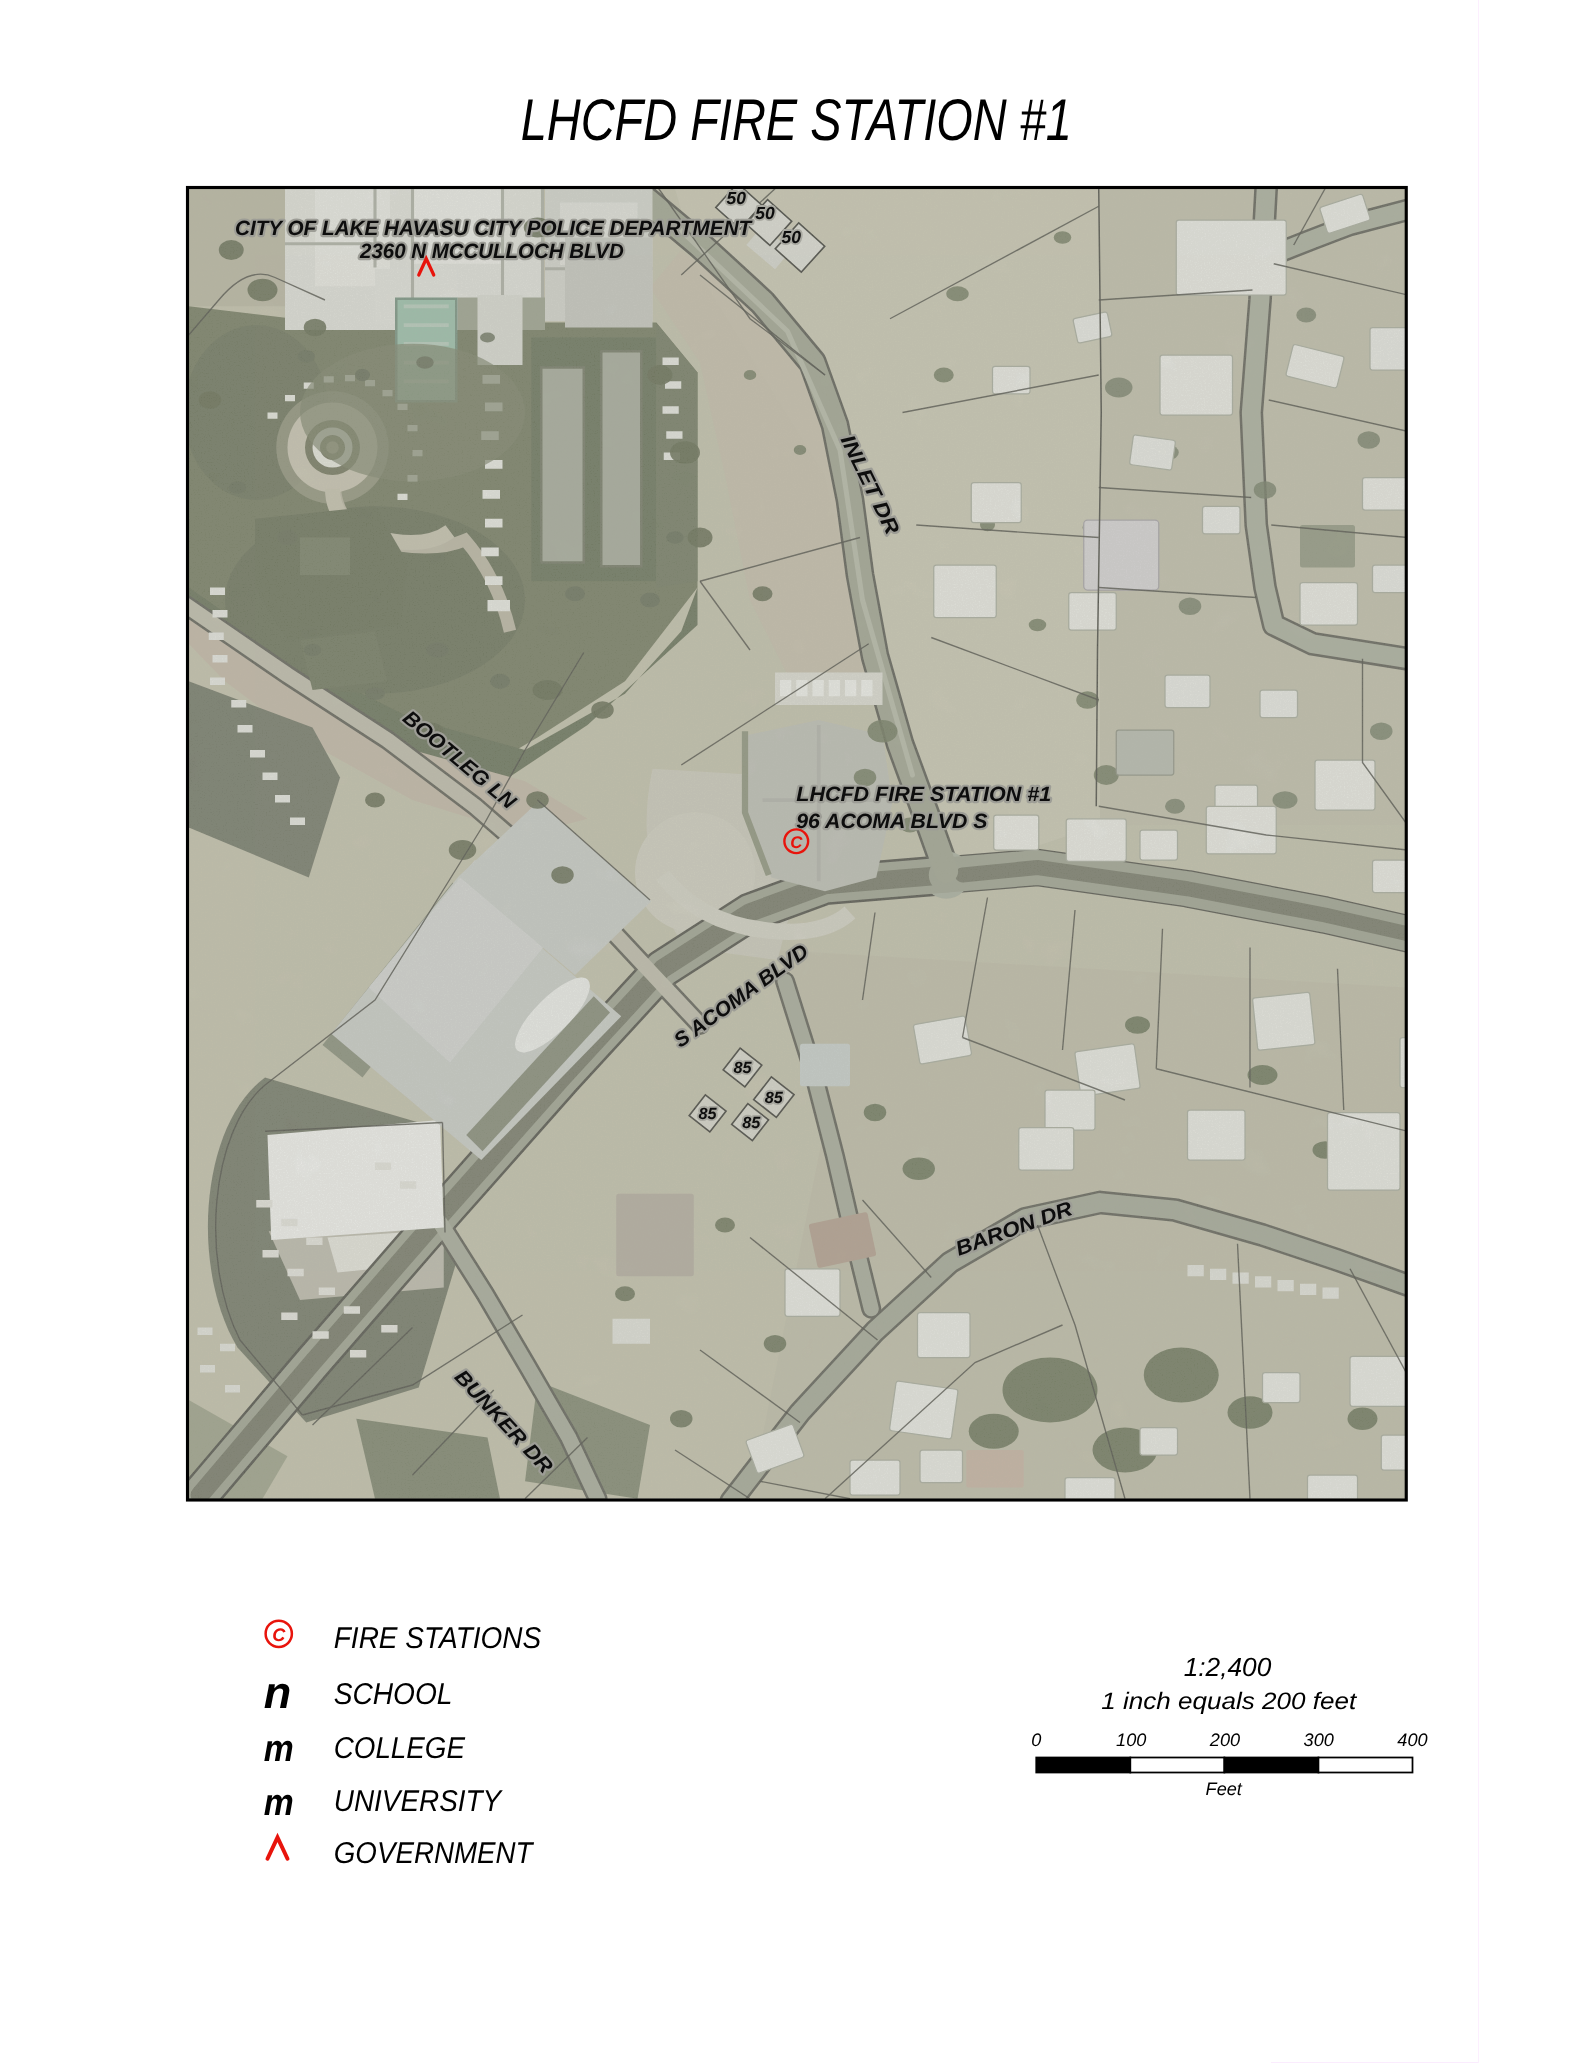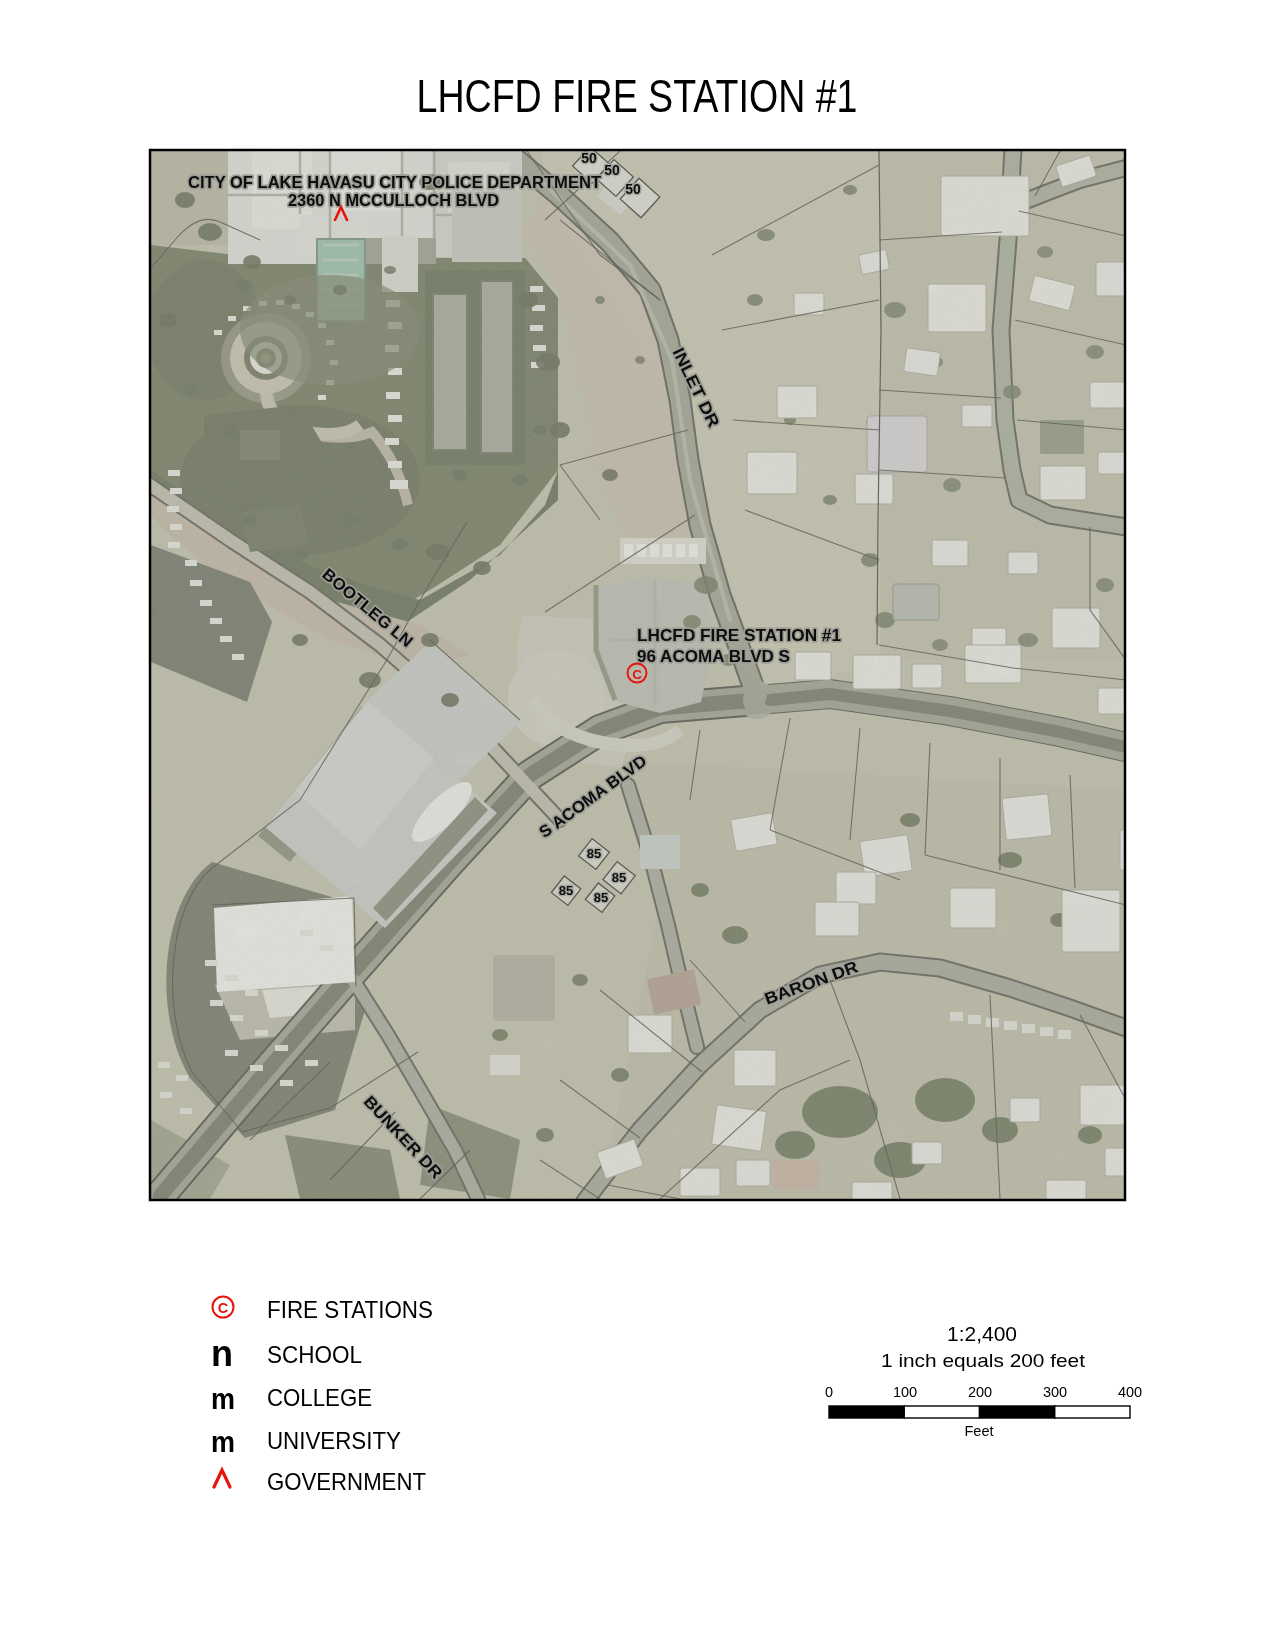--- a/index.html
+++ b/index.html
@@ -1,16 +1,16 @@
 <!DOCTYPE html>
 <html><head>
 <meta charset="utf-8">
 <style>
 html,body{margin:0;padding:0;background:#ffffff;}
-#page{position:relative;width:1183px;height:1650px;background:#f0abfc;overflow:hidden;}
+#page{position:relative;width:1183px;height:1650px;background:#f0abfc;overflow:hidden;font-style:italic;}
 text{font-family:"Liberation Sans",sans-serif;}
 .mlbl{font-weight:bold;fill:#0d0d0d;stroke:#9d9d96;stroke-width:3.4;paint-order:stroke;stroke-linejoin:round;}
 .mlbl2{font-weight:bold;fill:#0d0d0d;stroke:#a8a8a0;stroke-width:3;paint-order:stroke;stroke-linejoin:round;}
 </style>
 </head>
 <body>
 <div id="page">
 <svg width="1275" height="1650" viewBox="0 0 1275 1650" xmlns="http://www.w3.org/2000/svg">
 <defs>
 <clipPath id="mapclip">

